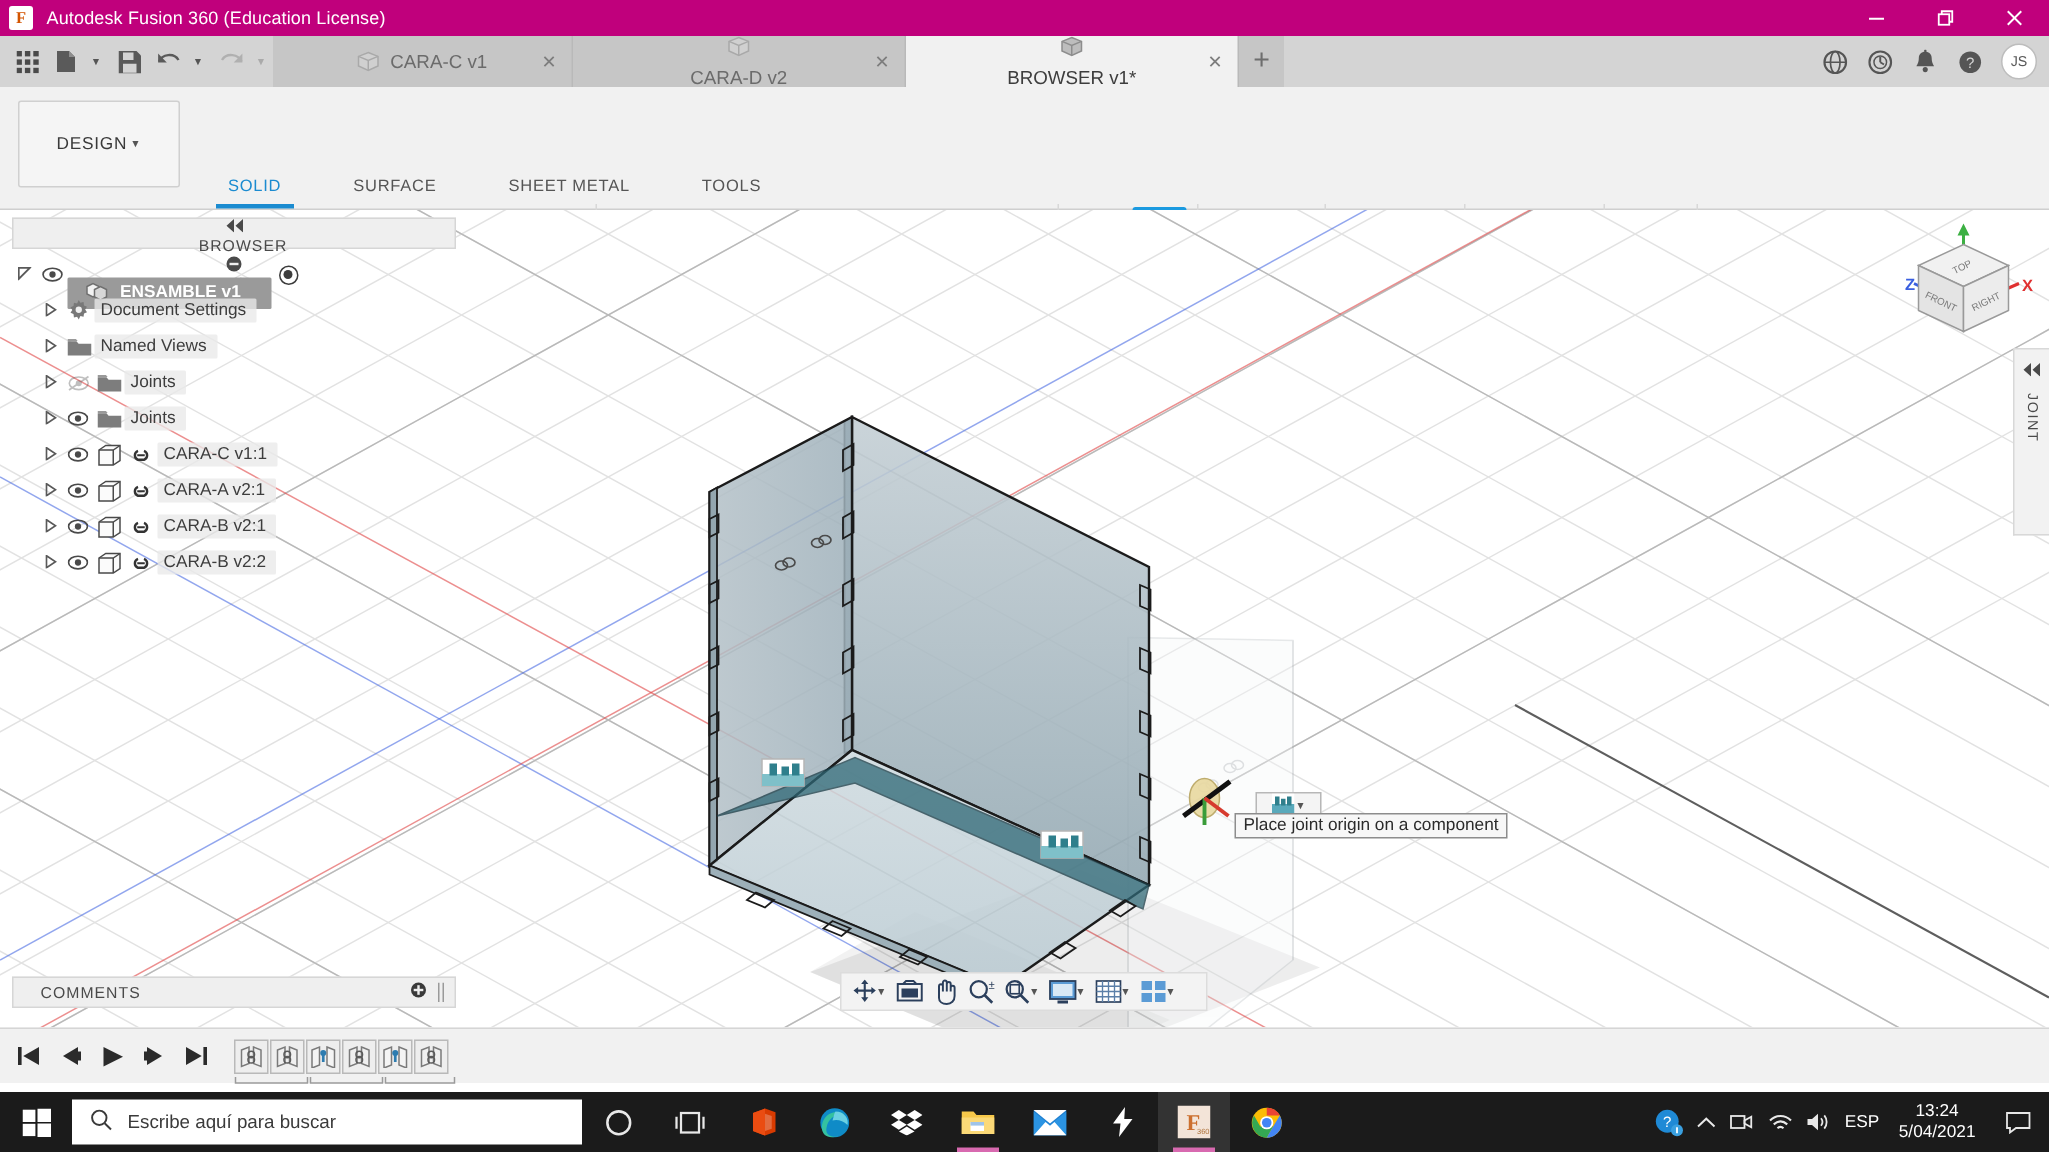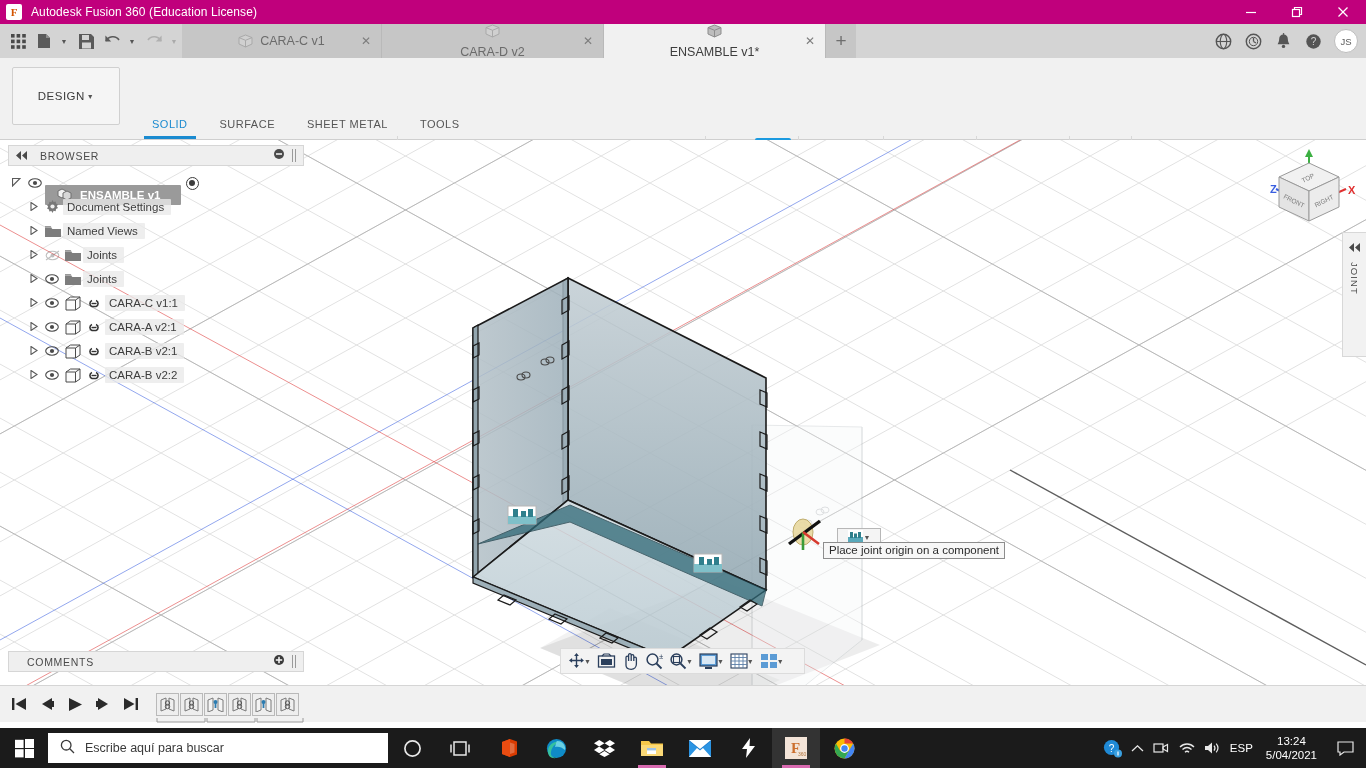--- a/index.html
+++ b/index.html
@@ -65,21 +65,21 @@
   .ribbon {
     position: absolute; left: 0; top: 58px; width: 1366px; height: 82px;
     background: #f1f1f1; border-bottom: 1px solid #cfcfcf;
   }
   .design-btn {
     position: absolute; left: 12px; top: 9px; width: 108px; height: 58px;
     background: #f5f5f5; border: 1px solid #d0d0d0; border-radius: 2px;
     display: flex; align-items: center; justify-content: center;
     font-size: 11.5px; color: #3a3a3a; letter-spacing: .5px; gap: 4px;
   }
-  .ribbon-tabs { position: absolute; left: 136px; top: 60px; display: flex; gap: 0; }
+  .ribbon-tabs { position: absolute; left: 136px; top: 60px; display: flex; gap: 16px; }
   .rtab {
     font-size: 11px; color: #555; letter-spacing: .5px; padding: 0 16px;
     height: 18px; position: relative; white-space: nowrap;
   }
   .rtab.active { color: #1b8bd0; }
   .rtab.active::after {
     content: ''; position: absolute; left: 8px; right: 8px; bottom: -3px;
     height: 3px; background: #1b8bd0;
   }
   .groups { position: absolute; left: 132px; top: 76px; display: flex; align-items: flex-start; height: 64px; }
@@ -98,21 +98,21 @@
     background: #ffffff; overflow: hidden;
   }
 
   
   .browser {
     position: absolute; left: 8px; top: 5px; width: 296px;
   }
   .browser-head {
     height: 21px; background: #efefef; border: 1px solid #d6d6d6;
     display: flex; align-items: center; padding: 0 6px;
-    font-size: 10.5px; color: #4a4a4a; letter-spacing: .7px;
+    font-size: 10.5px; color: #4a4a4a; letter-spacing: .7px; flex-direction: column;
   }
   .browser-head .lbl { margin-left: 12px; }
   .browser-head .sp { flex: 1; }
   .dot-btn { font-size: 12px; color: #4a4a4a; }
   .grip { width: 6px; height: 13px; margin-left: 6px; }
   .tree { padding-top: 5px; }
   .node {
     height: 24px; display: flex; align-items: center; font-size: 11.5px; color: #3d3d3d;
     white-space: nowrap;
   }
@@ -308,21 +308,21 @@
         <span class="close">✕</span>
       </div>
       <div class="tab wide active">
         <span class="cube">
           <svg width="15" height="14" viewBox="0 0 15 14">
               <path d="M7.5 1 L14 3.6 L14 10 L7.5 13 L1 10 L1 3.6 Z" fill="#bdbdbd" stroke="#8d8d8d"></path>
               <path d="M1 3.6 L7.5 6.3 L14 3.6" fill="none" stroke="#8d8d8d"></path>
               <path d="M7.5 6.3 L7.5 13" fill="none" stroke="#8d8d8d"></path>
             </svg>
         </span>
-        <span>ENSAMBLE v1*</span>
+        <span>BROWSER v1*</span>
         <span class="close">✕</span>
       </div>
       <div class="plus-tab">
         <span>+</span>
       </div>
       <div class="tabs-fill"></div>
     </div>
 
     <div class="qa-right">
       <div class="ic">

